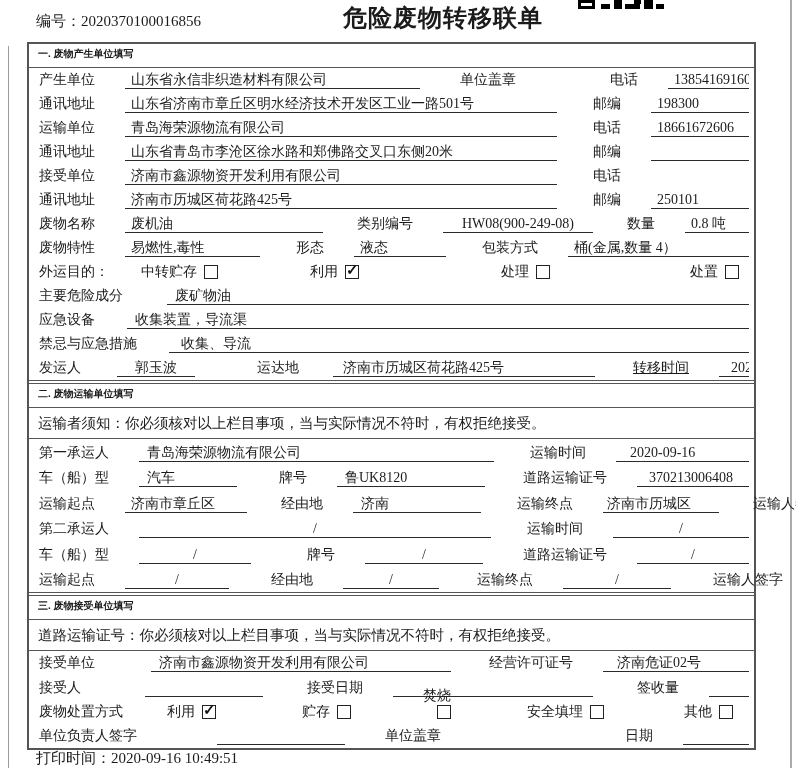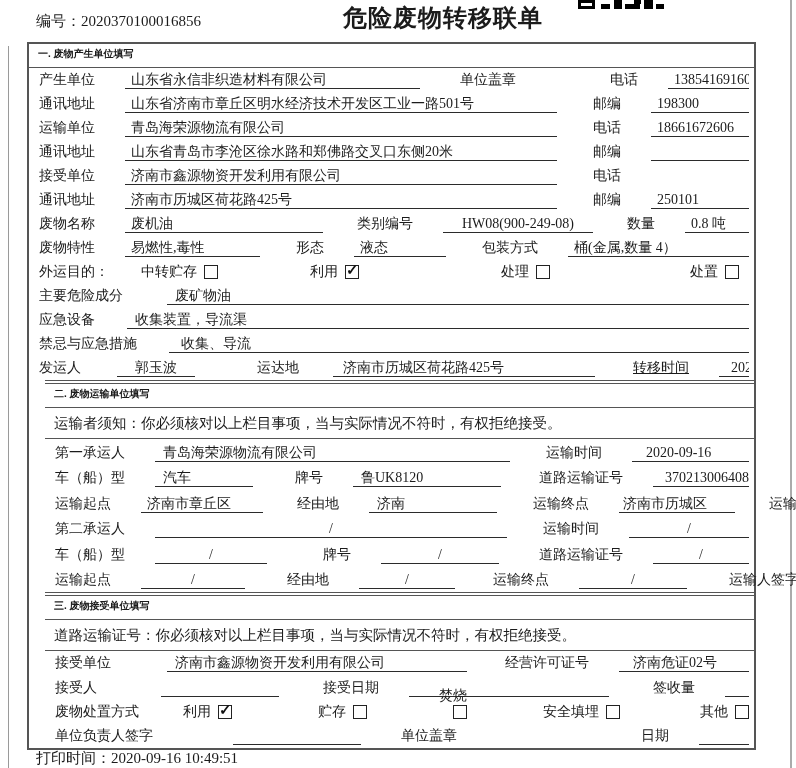--- a/index.html
+++ b/index.html
@@ -26,21 +26,21 @@
   .qr .q5{left:56px;top:0;width:7px;height:4px;}
   .qr .q6{left:66px;top:0;width:9px;height:9px;}
   .qr .q7{left:78px;top:4px;width:8px;height:5px;}
 
   
   .form-table{position:absolute;left:27px;top:42px;width:729px;box-sizing:border-box;
               border:2px solid #555;background:#fff;}
   .sec-heading{box-sizing:border-box;height:24px;padding:3px 0 0 9px;
                font-family:"Liberation Sans","DejaVu Sans",sans-serif;
                font-weight:700;font-size:10px;border-bottom:1.5px solid #555;}
-  .section + .section{border-top:1.5px solid #555;margin-left:16px;}
+  .section + .section{border-top:1.5px solid #555;}
   .section + .section .sec-heading{margin-top:2px;border-top:1.5px solid #555;height:25px;}
   .sec-notice{box-sizing:border-box;height:31px;display:flex;align-items:center;
               padding-left:9px;font-size:14.5px;border-bottom:1.5px solid #555;}
 
   .frow{display:flex;align-items:flex-end;box-sizing:border-box;
         padding:0 5px 3px 10px;font-size:14px;white-space:nowrap;gap:24px;}
   .s1 .frow{height:24px;}
   .s2 .frow{height:25.5px;}
   .s3 .frow{height:24.25px;}
 

